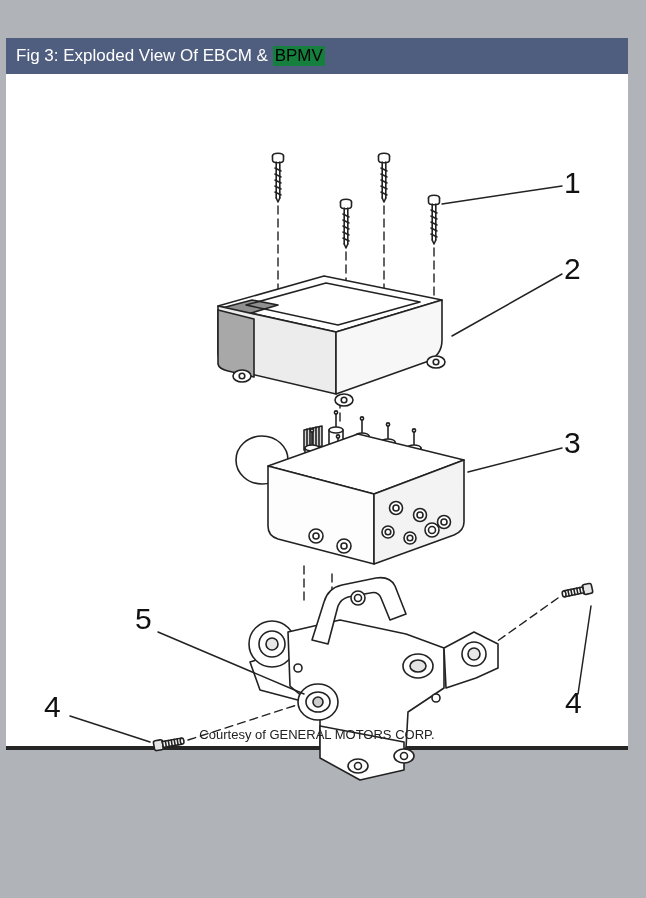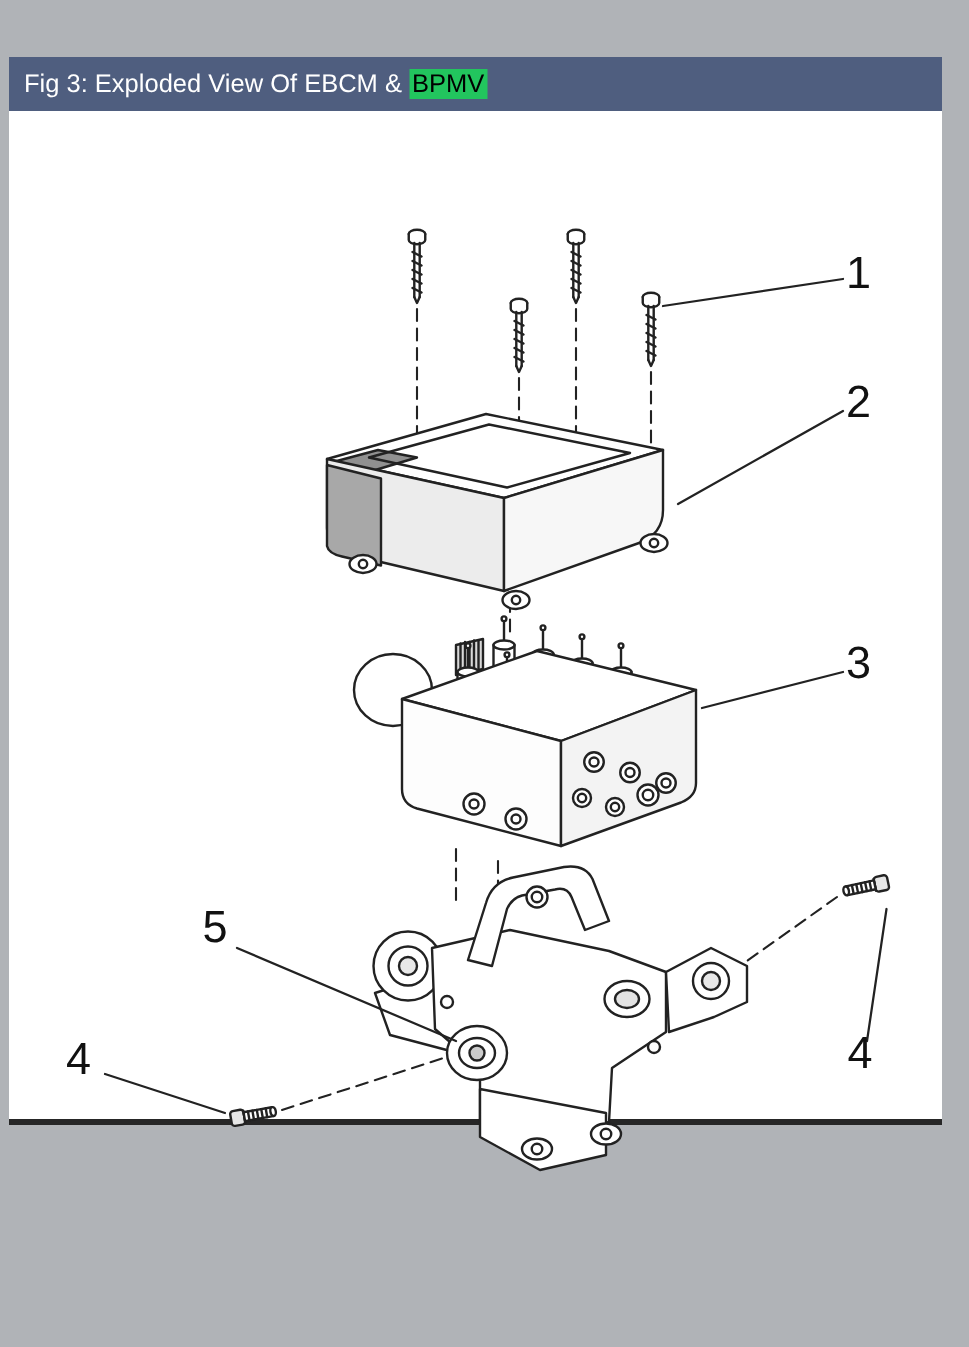--- a/index.html
+++ b/index.html
@@ -10,21 +10,21 @@
   }
   .window{
     position:absolute;left:6px;top:38px;width:622px;height:712px;
     background:#ffffff;display:flex;flex-direction:column;justify-content:space-between;
   }
   .titlebar{
     height:36px;flex:0 0 36px;background:#4f5e7f;color:#ffffff;
     font-size:17px;display:flex;align-items:center;
     padding:0 10px;box-sizing:border-box;white-space:pre;
   }
-  .hl{background:#22c55e;color:#000;padding:0 2px;}
+  .hl{background:#15803d;color:#000;padding:0 2px;}
   .content{position:relative;flex:1 1 auto;background:#fff;}
   svg.diagram{position:absolute;left:0;top:0;}
   .callout{
     position:absolute;font-size:30px;color:#111;line-height:1;
     font-family:"Liberation Sans", sans-serif;
   }
   .courtesy{
     position:absolute;left:0;right:0;bottom:4px;text-align:center;
     font-size:13px;color:#222;
   }
@@ -179,16 +179,17 @@
       </g>
     </svg>
 
     <div class="callout" style="left:558px;top:94px;">1</div>
     <div class="callout" style="left:558px;top:180px;">2</div>
     <div class="callout" style="left:558px;top:354px;">3</div>
     <div class="callout" style="left:559px;top:614px;">4</div>
     <div class="callout" style="left:38px;top:618px;">4</div>
     <div class="callout" style="left:129px;top:530px;">5</div>
 
+    <div class="courtesy">Courtesy of GENERAL MOTORS CORP.</div>
   </div>
 
   <div class="bottomline"></div>
 </div>
 
 </body></html>

